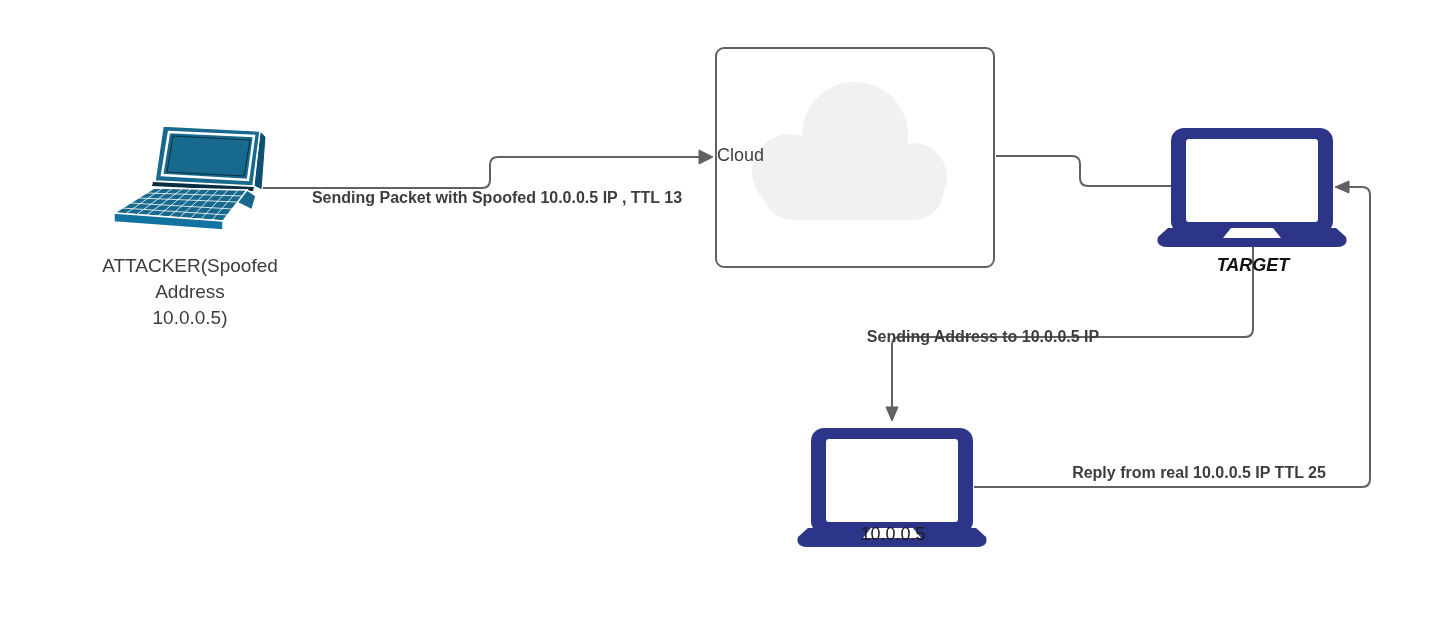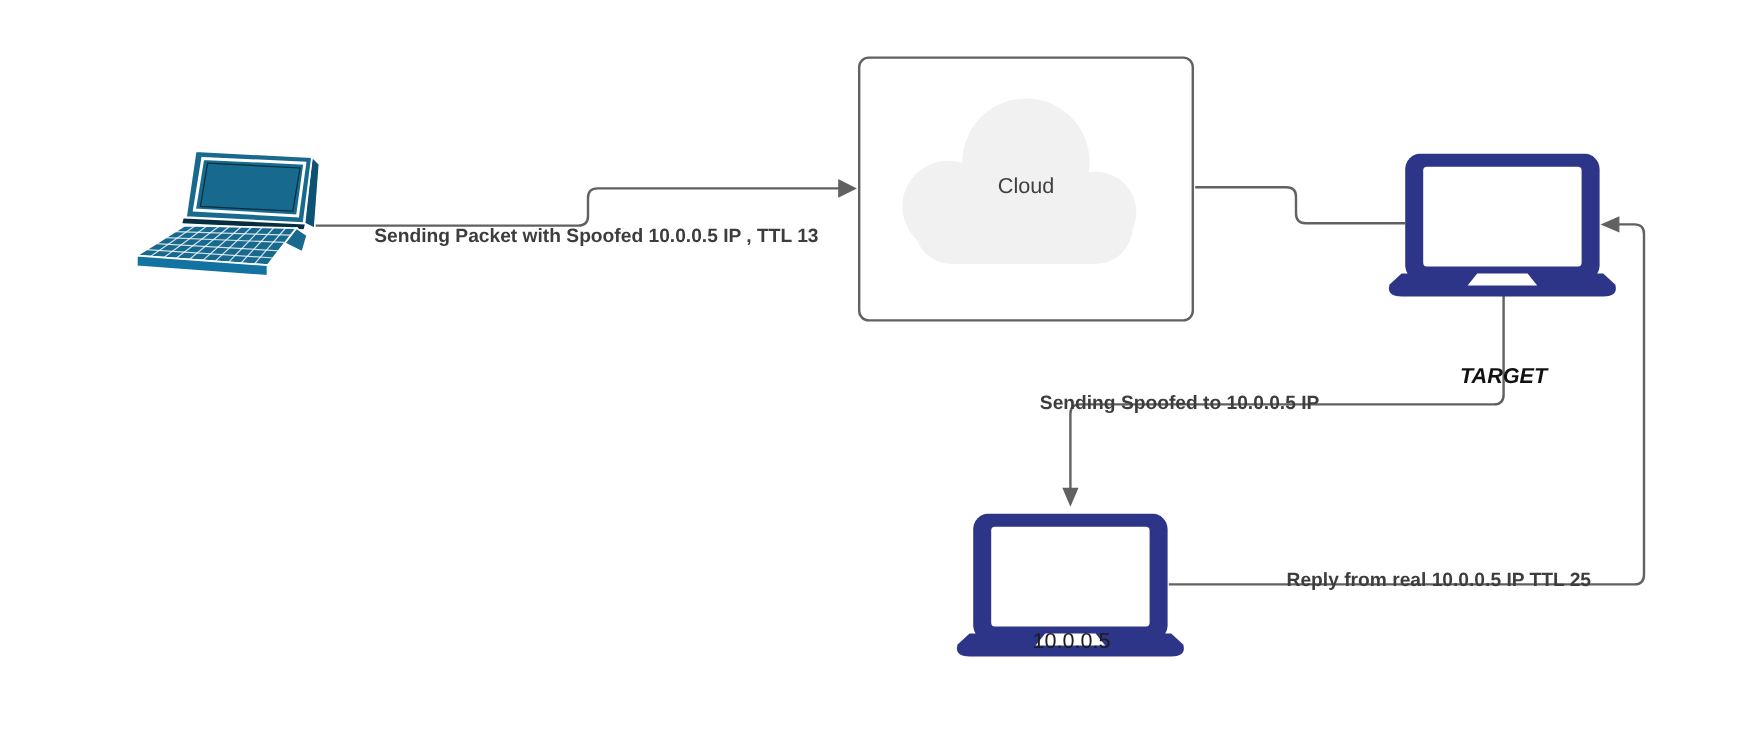--- a/index.html
+++ b/index.html
@@ -21,31 +21,31 @@
     font-size:16px;font-weight:bold;color:#3d3d3d;
     white-space:nowrap;
   }
   .node-label{
     position:absolute;
     transform:translateX(-50%);
     text-align:center;color:#3c3c3c;
     white-space:pre-line;
   }
   .attacker-label{font-size:19px;line-height:26px;}
-  .target-label{font-size:18px;font-weight:bold;font-style:italic;color:#111111;margin-top:48px;}
+  .target-label{font-size:18px;font-weight:bold;font-style:italic;color:#111111;}
   .realhost-label{font-size:18px;color:#1c1c1c;}
   .cloud-box{
     position:absolute;left:715px;top:47px;width:280px;height:221px;
     border:2px solid #616161;border-radius:9px;background:#ffffff;
     box-sizing:border-box;
   }
   .cloud-box svg{position:absolute;left:0;top:0;width:100%;height:100%;}
   .cloud-label{
     position:absolute;left:0;right:0;top:96px;
-    text-align:center;font-size:18px;color:#3f3f3f;
+    font-size:18px;color:#3f3f3f;
   }
 </style>
 </head>
 <body>
 
 <div class="canvas">
 
   <svg width="0" height="0" style="position:absolute">
     <defs>
       <symbol id="laptop-front" viewBox="0 0 192 120">
@@ -82,20 +82,23 @@
       <polygon points="66,10 151,14 145,58 59,53" fill="#17698e" stroke="#ffffff" stroke-width="2.5"></polygon>
       <polygon points="70,14 147,18 141,54 64,50" fill="#17698e" stroke="#062e40" stroke-width="1"></polygon>
       <polygon points="50,60 151,65 150,69 49,64" fill="#062e40"></polygon>
       <polygon points="144,68 153,74 149,88 131,79" fill="#17698e" stroke="#ffffff" stroke-width="1.5"></polygon>
       <polygon points="51,66 144,68 120,99 11,91" fill="#17698e" stroke="#ffffff" stroke-width="1.5"></polygon>
       <path d="M43,71 L139,74 M35,76 L134,80 M27,81 L130,87 M19,86 L125,93" stroke="rgba(255,255,255,0.8)" stroke-width="1" fill="none"></path>
       <path d="M60,66 L22,92 M70,66 L33,93 M79,67 L44,93 M88,67 L55,94 M98,67 L66,95 M107,67 L76,96 M116,67 L87,97 M125,68 L98,97 M135,68 L109,98" stroke="rgba(255,255,255,0.8)" stroke-width="1" fill="none"></path>
       <polygon points="11,91 120,99 120,108 11,100" fill="#1373a0" stroke="#ffffff" stroke-width="1.5"></polygon>
     </svg>
   </div>
+  <div class="node-label attacker-label" style="left:190px;top:253px;">ATTACKER(Spoofed
+Address
+10.0.0.5)</div>
 
   <div class="cloud-box">
     <svg viewBox="0 0 276 217">
       <g fill="#f1f1f1">
         <circle cx="138" cy="86" r="53"></circle>
         <circle cx="73" cy="123" r="38"></circle>
         <circle cx="196" cy="128" r="34"></circle>
         <rect x="45" y="108" width="182" height="63" rx="31"></rect>
       </g>
     </svg>
@@ -110,16 +113,16 @@
   <div class="node-label target-label" style="left:1253px;top:255px;">TARGET</div>
 
   <div class="node" style="left:796px;top:428px;width:192px;height:120px;">
     <svg viewBox="0 0 192 120">
         <use href="#laptop-front"></use>
       </svg>
   </div>
   <div class="node-label realhost-label" style="left:893px;top:524px;">10.0.0.5</div>
 
   <div class="edge-label" style="left:497px;top:198px;text-align:center;">Sending Packet with Spoofed 10.0.0.5 IP , TTL 13</div>
-  <div class="edge-label" style="left:983px;top:337px;">Sending Spoofed to 10.0.0.5 IP</div>
-  <div class="edge-label" style="left:1199px;top:484px;">Reply from real 10.0.0.5 IP TTL 25</div>
+  <div class="edge-label" style="left:983px;top:337px;">Sending Address to 10.0.0.5 IP</div>
+  <div class="edge-label" style="left:1199px;top:473px;">Reply from real 10.0.0.5 IP TTL 25</div>
 
 </div>
 
 </body></html>

